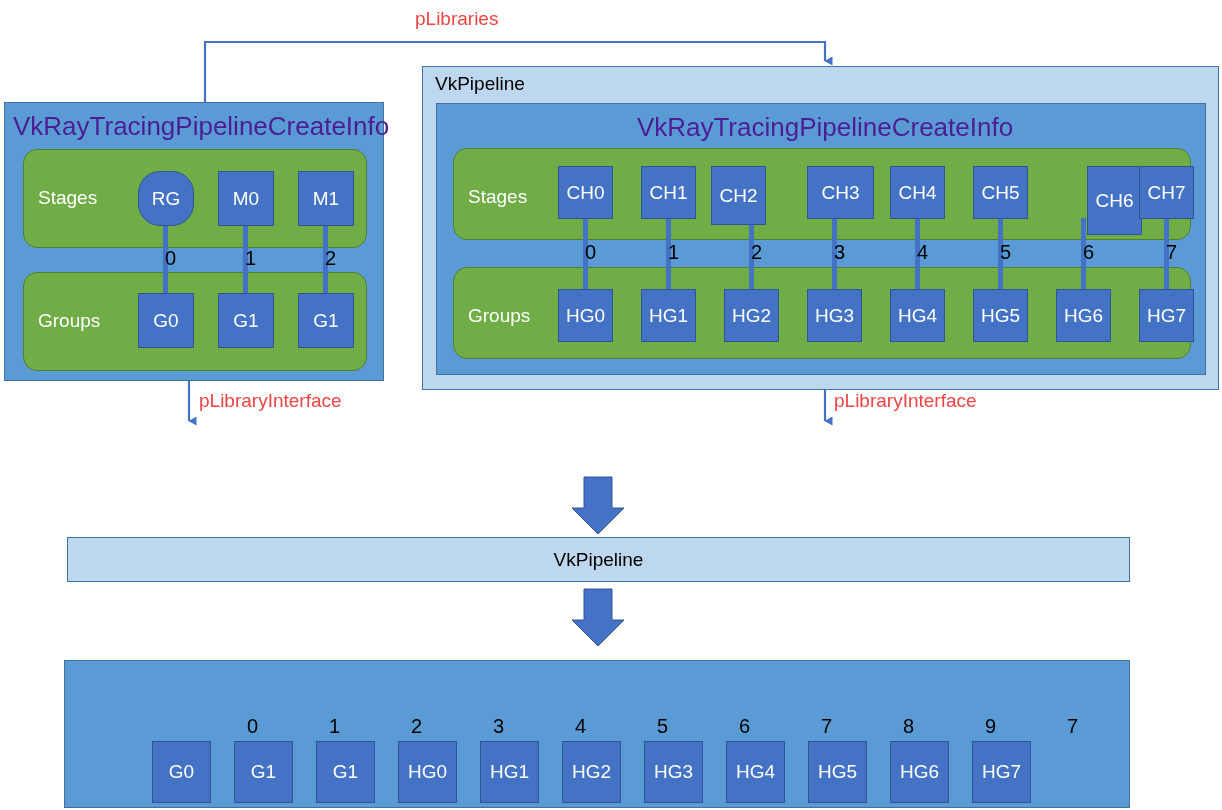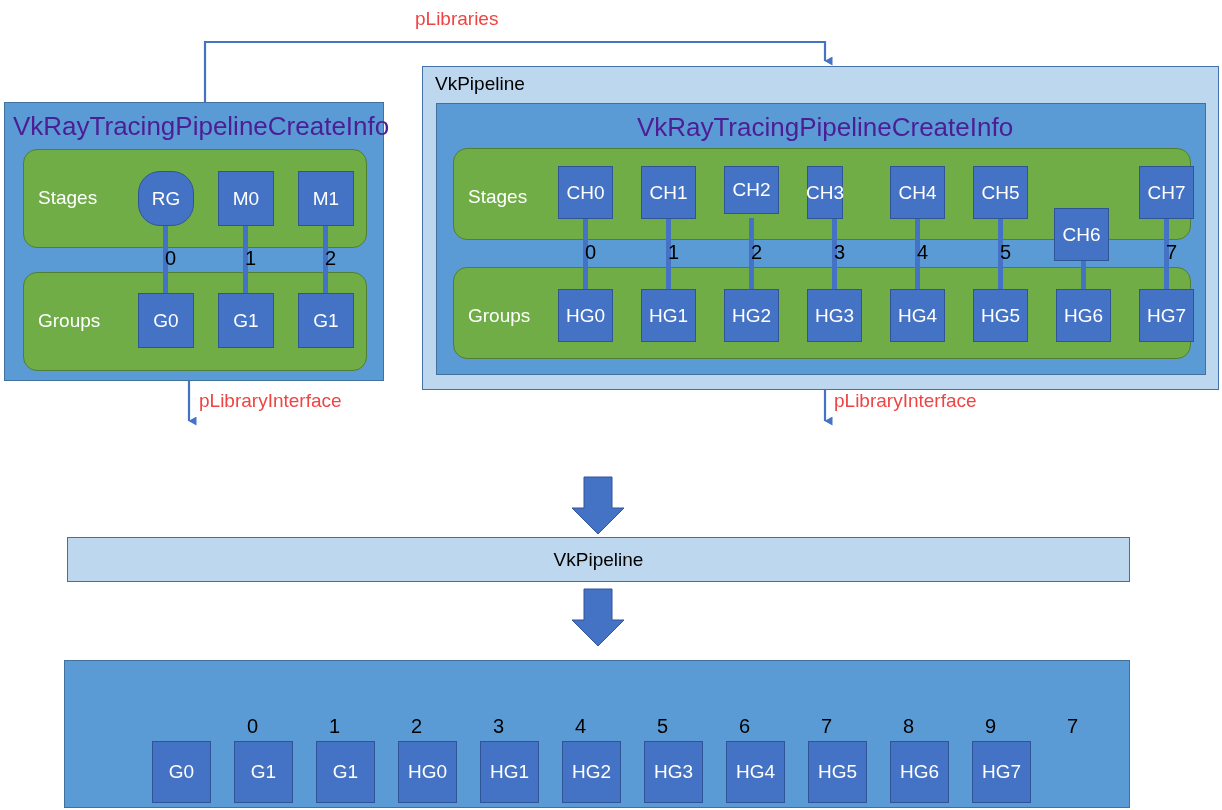--- a/index.html
+++ b/index.html
@@ -230,25 +230,25 @@
       <div class="idx" style="left:231px; top:137px;">1</div>
       <div class="idx" style="left:314px; top:137px;">2</div>
       <div class="idx" style="left:397px; top:137px;">3</div>
       <div class="idx" style="left:480px; top:137px;">4</div>
       <div class="idx" style="left:563px; top:137px;">5</div>
       <div class="idx" style="left:646px; top:137px;">6</div>
       <div class="idx" style="left:729px; top:137px;">7</div>
 
       <div class="abs cell" style="left:121px; top:62px; width:55px; height:53px;">CH0</div>
       <div class="abs cell" style="left:204px; top:62px; width:55px; height:53px;">CH1</div>
-      <div class="abs cell" style="left:287px; top:62px; width:55px; height:48px;">CH2</div>
-      <div class="abs cell" style="left:370px; top:62px; width:36px; height:53px;">CH3</div>
+      <div class="abs cell" style="left:274px; top:62px; width:55px; height:59px;">CH2</div>
+      <div class="abs cell" style="left:370px; top:62px; width:67px; height:53px;">CH3</div>
       <div class="abs cell" style="left:453px; top:62px; width:55px; height:53px;">CH4</div>
       <div class="abs cell" style="left:536px; top:62px; width:55px; height:53px;">CH5</div>
-      <div class="abs cell" style="left:617px; top:62px; width:55px; height:53px;margin-top:42px;">CH6</div>
+      <div class="abs cell" style="left:650px; top:62px; width:55px; height:69px;">CH6</div>
       <div class="abs cell" style="left:702px; top:62px; width:55px; height:53px;">CH7</div>
 
       <div class="abs cell" style="left:121px; top:185px; width:55px; height:53px;">HG0</div>
       <div class="abs cell" style="left:204px; top:185px; width:55px; height:53px;">HG1</div>
       <div class="abs cell" style="left:287px; top:185px; width:55px; height:53px;">HG2</div>
       <div class="abs cell" style="left:370px; top:185px; width:55px; height:53px;">HG3</div>
       <div class="abs cell" style="left:453px; top:185px; width:55px; height:53px;">HG4</div>
       <div class="abs cell" style="left:536px; top:185px; width:55px; height:53px;">HG5</div>
       <div class="abs cell" style="left:619px; top:185px; width:55px; height:53px;">HG6</div>
       <div class="abs cell" style="left:702px; top:185px; width:55px; height:53px;">HG7</div>

